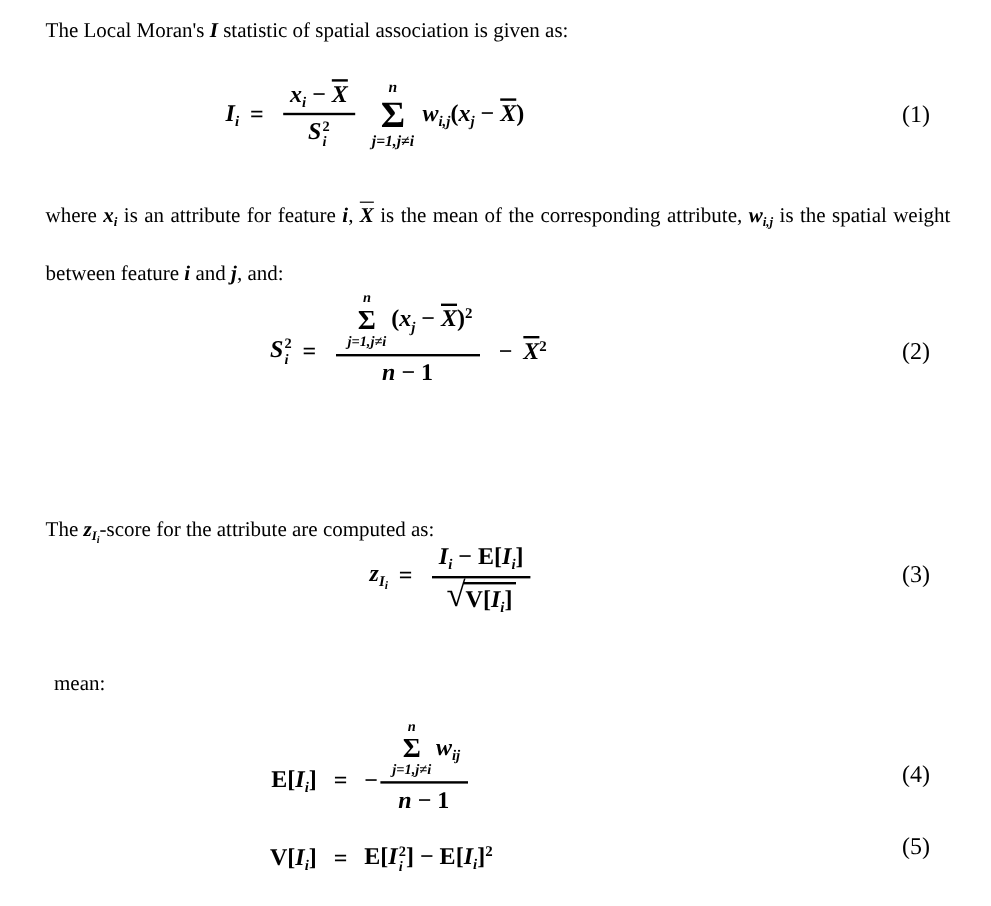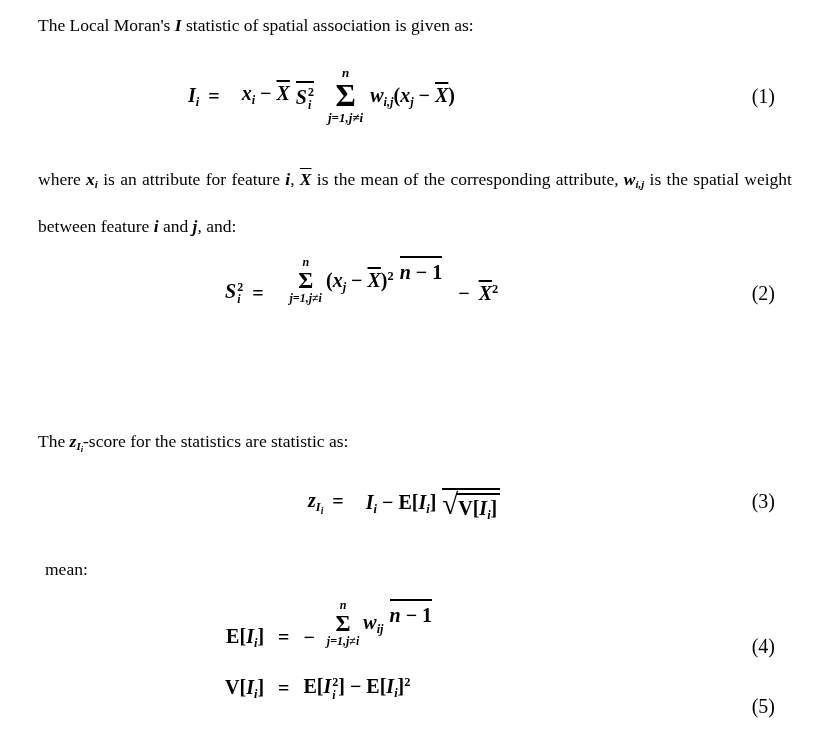--- a/index.html
+++ b/index.html
@@ -19,21 +19,21 @@
   .eq { position:absolute; left:0; width:826px; display:flex; align-items:center; }
   .eq-body { display:flex; align-items:center; font-size:20px; font-weight:bold; white-space:nowrap; }
   .chunk { white-space:nowrap; }
   .mi { font-style:italic; font-weight:bold; }
   .mr { font-style:normal; font-weight:bold; }
   .rel { margin:0 9px; font-weight:bold; }
   .isub { font-size:0.62em; font-style:italic; vertical-align:-0.35em; line-height:1; }
   .isup { font-size:0.62em; vertical-align:0.55em; line-height:1; }
   .isubsub { font-size:0.78em; vertical-align:-0.3em; }
   .ov { text-decoration:overline; }
-  .frac { display:inline-flex; flex-direction:row; align-items:center; margin:0 7px; }
+  .frac { display:inline-flex; flex-direction:column; align-items:center; margin:0 7px; }
   .frac .num { padding:0 6px 3px; white-space:nowrap; display:inline-flex; align-items:center; }
   .frac .den { border-top:2px solid #000; align-self:stretch; text-align:center; padding-top:3px; white-space:nowrap; }
   .sum { display:inline-flex; flex-direction:column; align-items:center; line-height:1; margin:0 7px; }
   .sum .lim { font-size:13px; line-height:1.15; font-style:italic; white-space:nowrap; }
   .sum .sigma { font-size:31px; line-height:0.95; font-style:normal; }
   .sum.sm { margin:0 4px; }
   .sum.sm .sigma { font-size:23px; }
   .sum.sm .lim { font-size:12px; }
   .ss { display:inline-flex; flex-direction:column; align-items:flex-start; vertical-align:middle; line-height:1.05; font-size:0.6em; margin-left:1px; }
   .ss .s-sup { font-style:normal; }
@@ -98,23 +98,23 @@
         </span>
         <span class="den"><span class="mi">n</span>&nbsp;<span class="mr">−</span>&nbsp;<span class="mr">1</span></span>
       </span>
       <span class="rel">−</span>
       <span class="chunk"><span class="mi ov">X</span><span class="isup">2</span></span>
     </div>
     <span class="tag" style="top:37px;">(2)</span>
   </div>
 
 
-  <p class="para" style="left:38px; top:428px;"><span class="rt">The </span><span class="bmi">z</span><span class="bsub"><span>I</span><span class="bsubsub">i</span></span><span class="rt">-score for the statistics are statistic as:</span></p>
+  <p class="para" style="left:38px; top:428px;"><span class="rt">The </span><span class="bmi">z</span><span class="bsub"><span>I</span><span class="bsubsub">i</span></span><span class="rt">-score for the attribute are computed as:</span></p>
 
-  <div class="eq" style="top:466px; height:72px;">
+  <div class="eq" style="top:444px; height:72px;">
     <div class="eq-body" style="margin-left:308px;">
       <span class="chunk"><span class="mi">z</span><span class="isub"><span>I</span><span class="isubsub">i</span></span></span>
       <span class="rel">=</span>
       <span class="frac" style="margin-bottom:-6px;">
         <span class="num">
             <span class="chunk"><span class="mi">I</span><span class="isub">i</span>&nbsp;<span class="mr">−</span>&nbsp;<span class="mr">E</span><span class="mr">[</span><span class="mi">I</span><span class="isub">i</span><span class="mr">]</span></span>
           </span>
         <span class="den"><span class="sqrt">
               <span class="rad">√</span>
               <span class="rc"><span class="mr">V</span><span class="mr">[</span><span class="mi">I</span><span class="isub">i</span><span class="mr">]</span></span>

